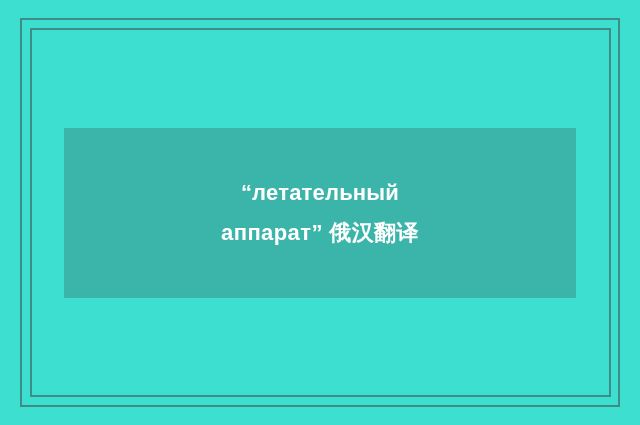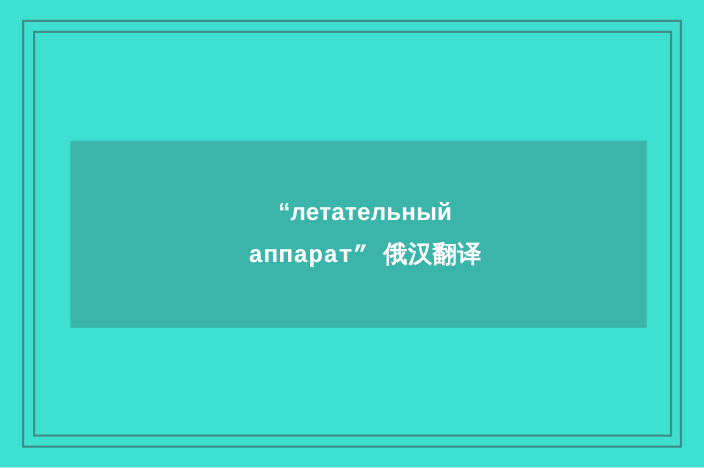--- a/index.html
+++ b/index.html
@@ -46,36 +46,34 @@
     position: absolute;
     left: 64px;
     top: 128px;
     width: 512px;
     height: 170px;
     background: #3bb5aa;
     display: flex;
     flex-direction: column;
     align-items: center;
     justify-content: center;
-    padding-left: 12px;
   }
 
   .card-line {
     color: #ffffff;
     font-weight: bold;
     font-size: 22px;
     line-height: 40px;
     letter-spacing: 0.2px;
     white-space: nowrap;
     text-align: center;
   }
 
   .card-line.line-two {
     letter-spacing: 0.4px;
-    font-family: Liberation Mono, monospace;
   }
 </style>
 </head>
 <body>
 
 <div class="canvas">
 
   <div class="frame-outer"></div>
   <div class="frame-inner"></div>
 

